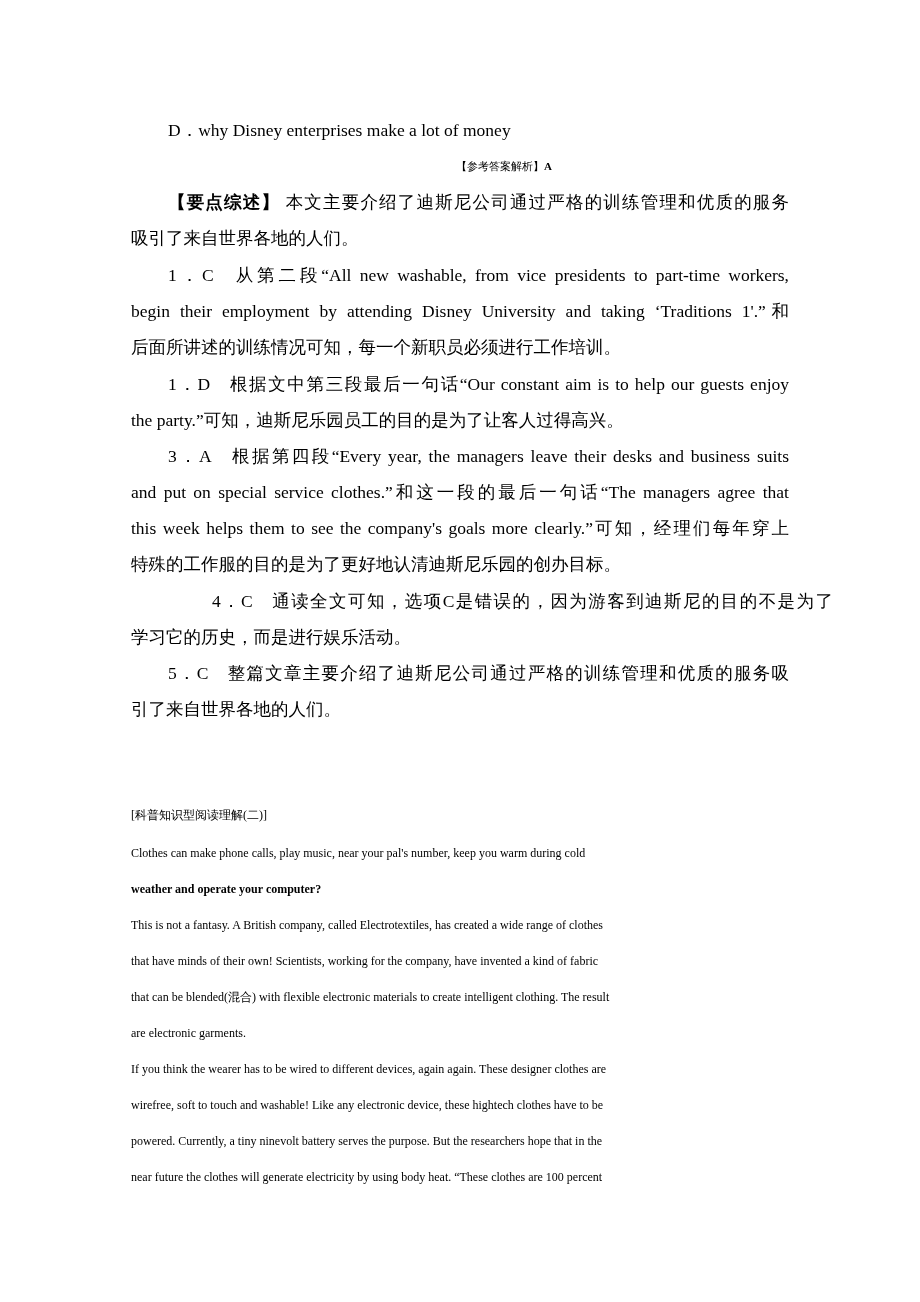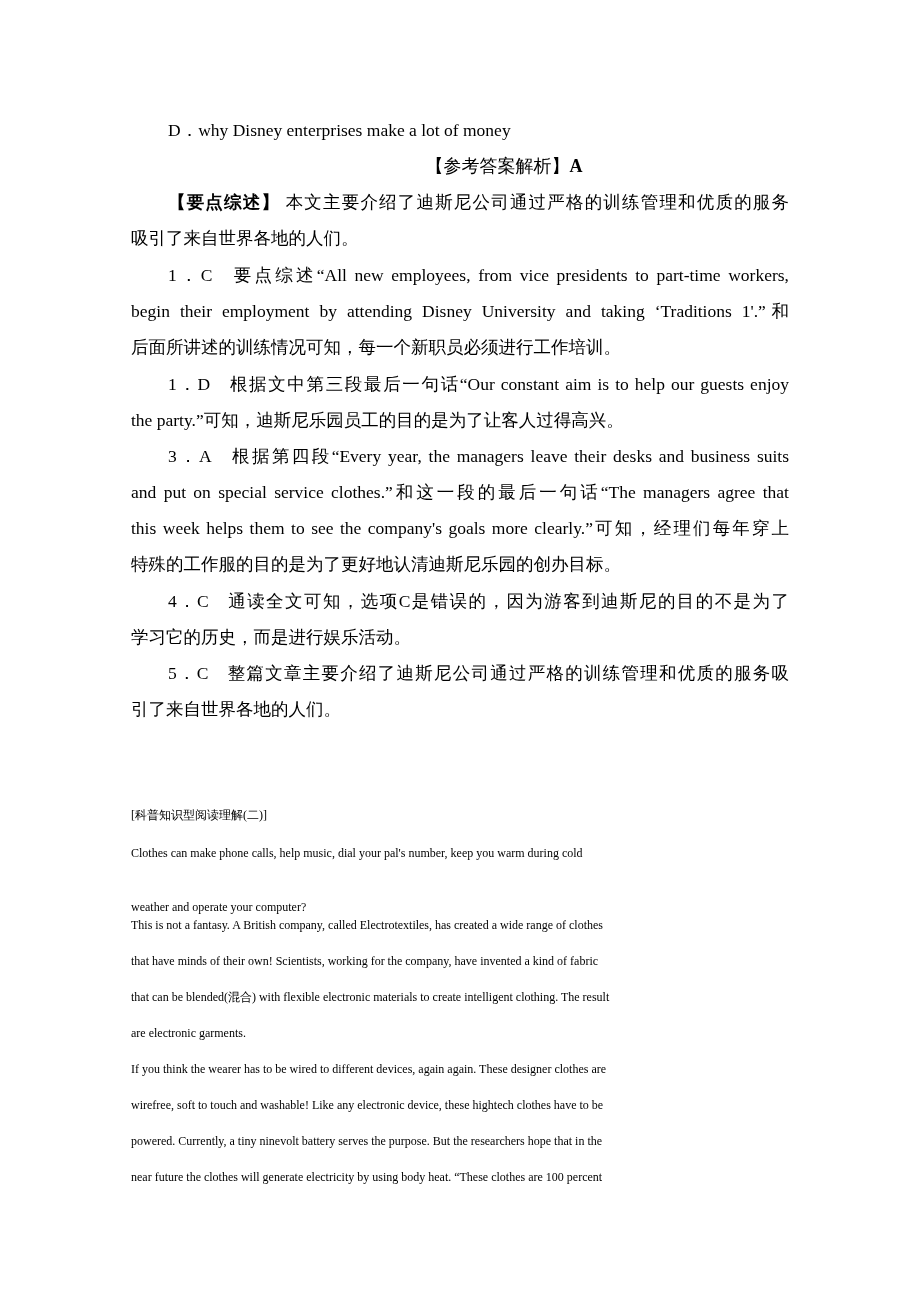--- a/index.html
+++ b/index.html
@@ -30,21 +30,21 @@
       line-height: 20px;
     }
     .line.indent { left: 168px; }
     .line.just { width: 658px; text-align: justify; text-align-last: justify; }
     .line.just.indent { width: 621px; }
     .center {
       position: absolute;
       left: 0;
       width: 920px;
       text-align: center;
-      font-size: 18px;
+      font-size: 11px;
       line-height: 20px;
     }
     .center .ans-letter { font-weight: bold; }
     .bold { font-weight: bold; }
     .small {
       font-size: 12px;
       line-height: 18px;
     }
     .num { margin-right: 18px; }
   </style>
@@ -58,51 +58,51 @@
   <div class="center" style="top:156px; padding-left:88px; box-sizing:border-box;">
     <span>【参考答案解析】</span><span class="ans-letter">A</span>
   </div>
 
   <div class="line just indent" style="top:192px; left:168px;">
     <span class="bold">【要点综述】</span>&nbsp;<span>本文主要介绍了迪斯尼公司通过严格的训练管理和优质的服务</span>
   </div>
   <div class="line" style="top:228px;">吸引了来自世界各地的人们。</div>
 
   <div class="line just indent" style="top:265px;">
-    <span class="num">1．C</span><span>要点综述“All new employees, from vice presidents to part-time workers,</span>
+    <span class="num">1．C</span><span>从第二段“All new washable, from vice presidents to part-time workers,</span>
   </div>
   <div class="line just" style="top:301px;">begin their employment by attending Disney University and taking ‘Traditions 1'.”和</div>
   <div class="line" style="top:337px;">后面所讲述的训练情况可知，每一个新职员必须进行工作培训。</div>
 
   <div class="line just indent" style="top:374px;">
     <span class="num">1．D</span><span>根据文中第三段最后一句话“Our constant aim is to help our guests enjoy</span>
   </div>
   <div class="line" style="top:410px;">the party.”可知，迪斯尼乐园员工的目的是为了让客人过得高兴。</div>
 
   <div class="line just indent" style="top:446px;">
     <span class="num">3．A</span><span>根据第四段“Every year, the managers leave their desks and business suits</span>
   </div>
   <div class="line just" style="top:482px;">and put on special service clothes.”和这一段的最后一句话“The managers agree that</div>
   <div class="line just" style="top:518px;">this week helps them to see the company's goals more clearly.”可知，经理们每年穿上</div>
   <div class="line" style="top:554px;">特殊的工作服的目的是为了更好地认清迪斯尼乐园的创办目标。</div>
 
-  <div class="line just indent" style="top:591px;">
+  <div class="line just indent" style="top:591px;margin-left:44px;">
     <span class="num">4．C</span><span>通读全文可知，选项C是错误的，因为游客到迪斯尼的目的不是为了</span>
   </div>
   <div class="line" style="top:627px;">学习它的历史，而是进行娱乐活动。</div>
 
   <div class="line just indent" style="top:663px;">
     <span class="num">5．C</span><span>整篇文章主要介绍了迪斯尼公司通过严格的训练管理和优质的服务吸</span>
   </div>
   <div class="line" style="top:699px;">引了来自世界各地的人们。</div>
 
   <div class="line small" style="top:806px;">[科普知识型阅读理解(二)]</div>
 
-  <div class="line small" style="top:844px;">Clothes can make phone calls, help music, dial your pal's number, keep you warm during cold</div>
-  <div class="line small" style="top:898px;">weather and operate your computer?</div>
+  <div class="line small" style="top:844px;">Clothes can make phone calls, play music, near your pal's number, keep you warm during cold</div>
+  <div class="line small" style="top:880px;font-weight:bold;">weather and operate your computer?</div>
   <div class="line small" style="top:916px;">This is not a fantasy. A British company, called Electrotextiles, has created a wide range of clothes</div>
   <div class="line small" style="top:952px;">that have minds of their own! Scientists, working for the company, have invented a kind of fabric</div>
   <div class="line small" style="top:988px;">that can be blended(混合) with flexible electronic materials to create intelligent clothing. The result</div>
   <div class="line small" style="top:1024px;">are electronic garments.</div>
   <div class="line small" style="top:1060px;">If you think the wearer has to be wired to different devices, again again. These designer clothes are</div>
   <div class="line small" style="top:1096px;">wirefree, soft to touch and washable! Like any electronic device, these hightech clothes have to be</div>
   <div class="line small" style="top:1132px;">powered. Currently, a tiny ninevolt battery serves the purpose. But the researchers hope that in the</div>
   <div class="line small" style="top:1168px;">near future the clothes will generate electricity by using body heat.  “These clothes are 100 percent</div>
 
 </div>

